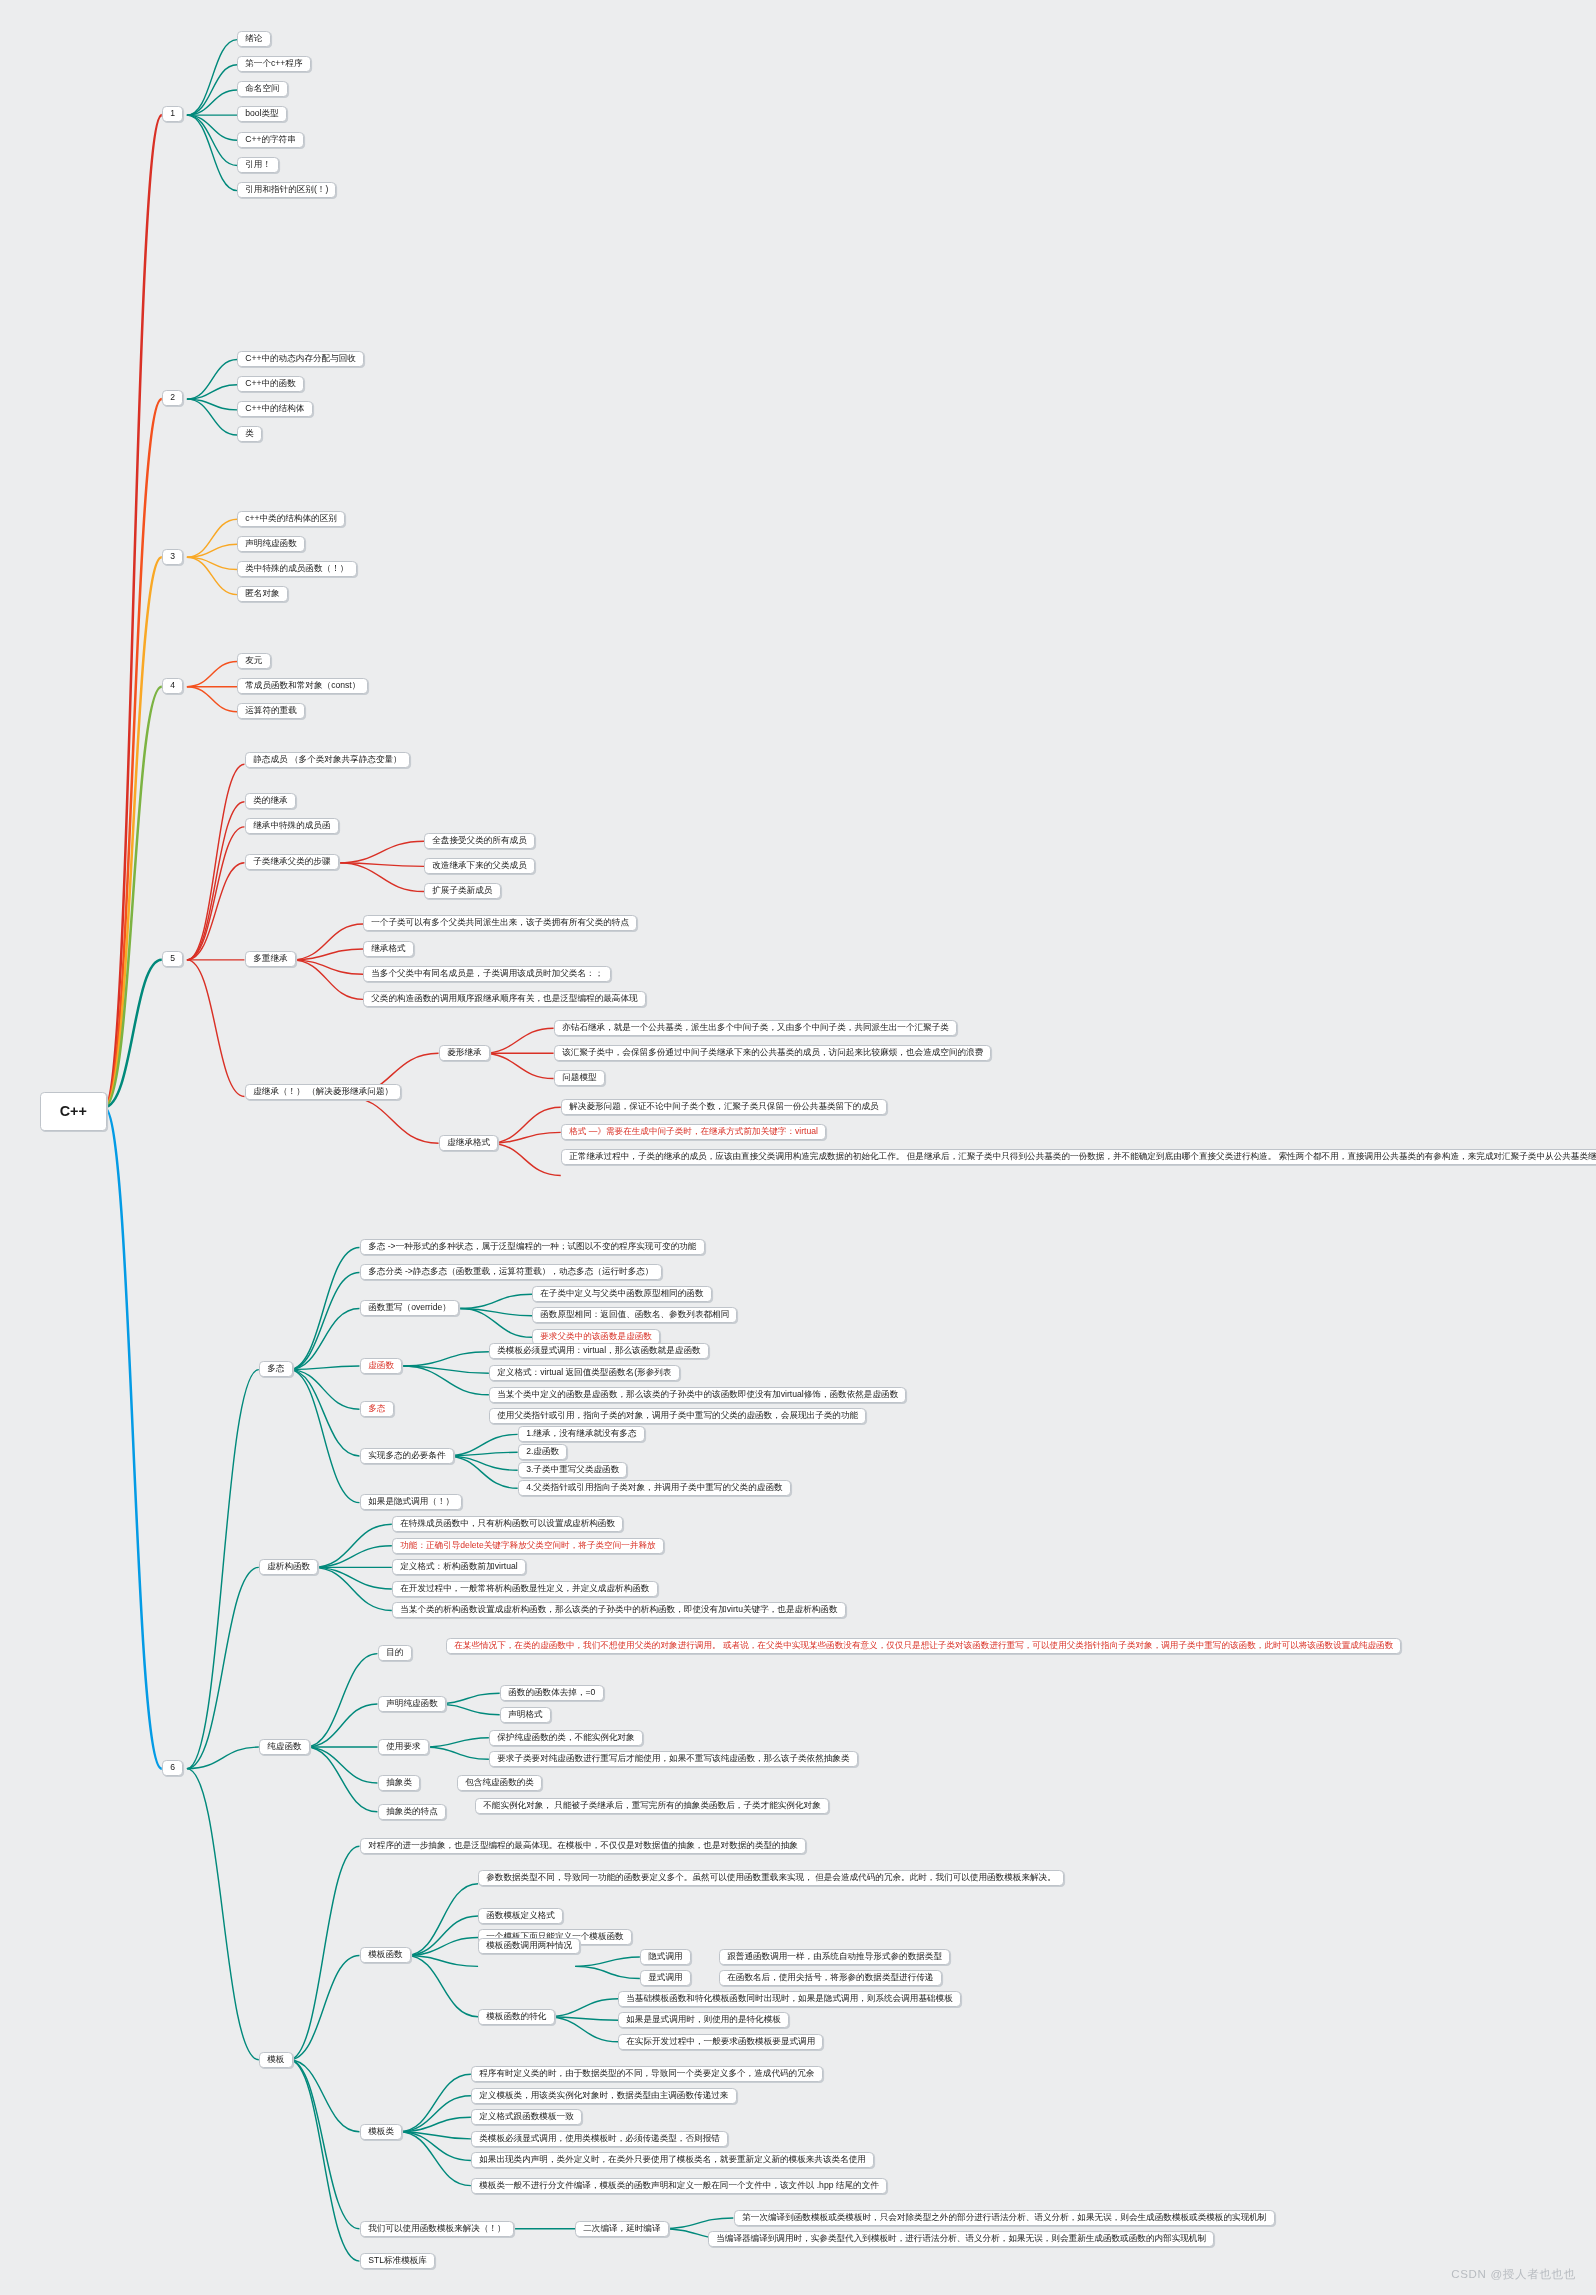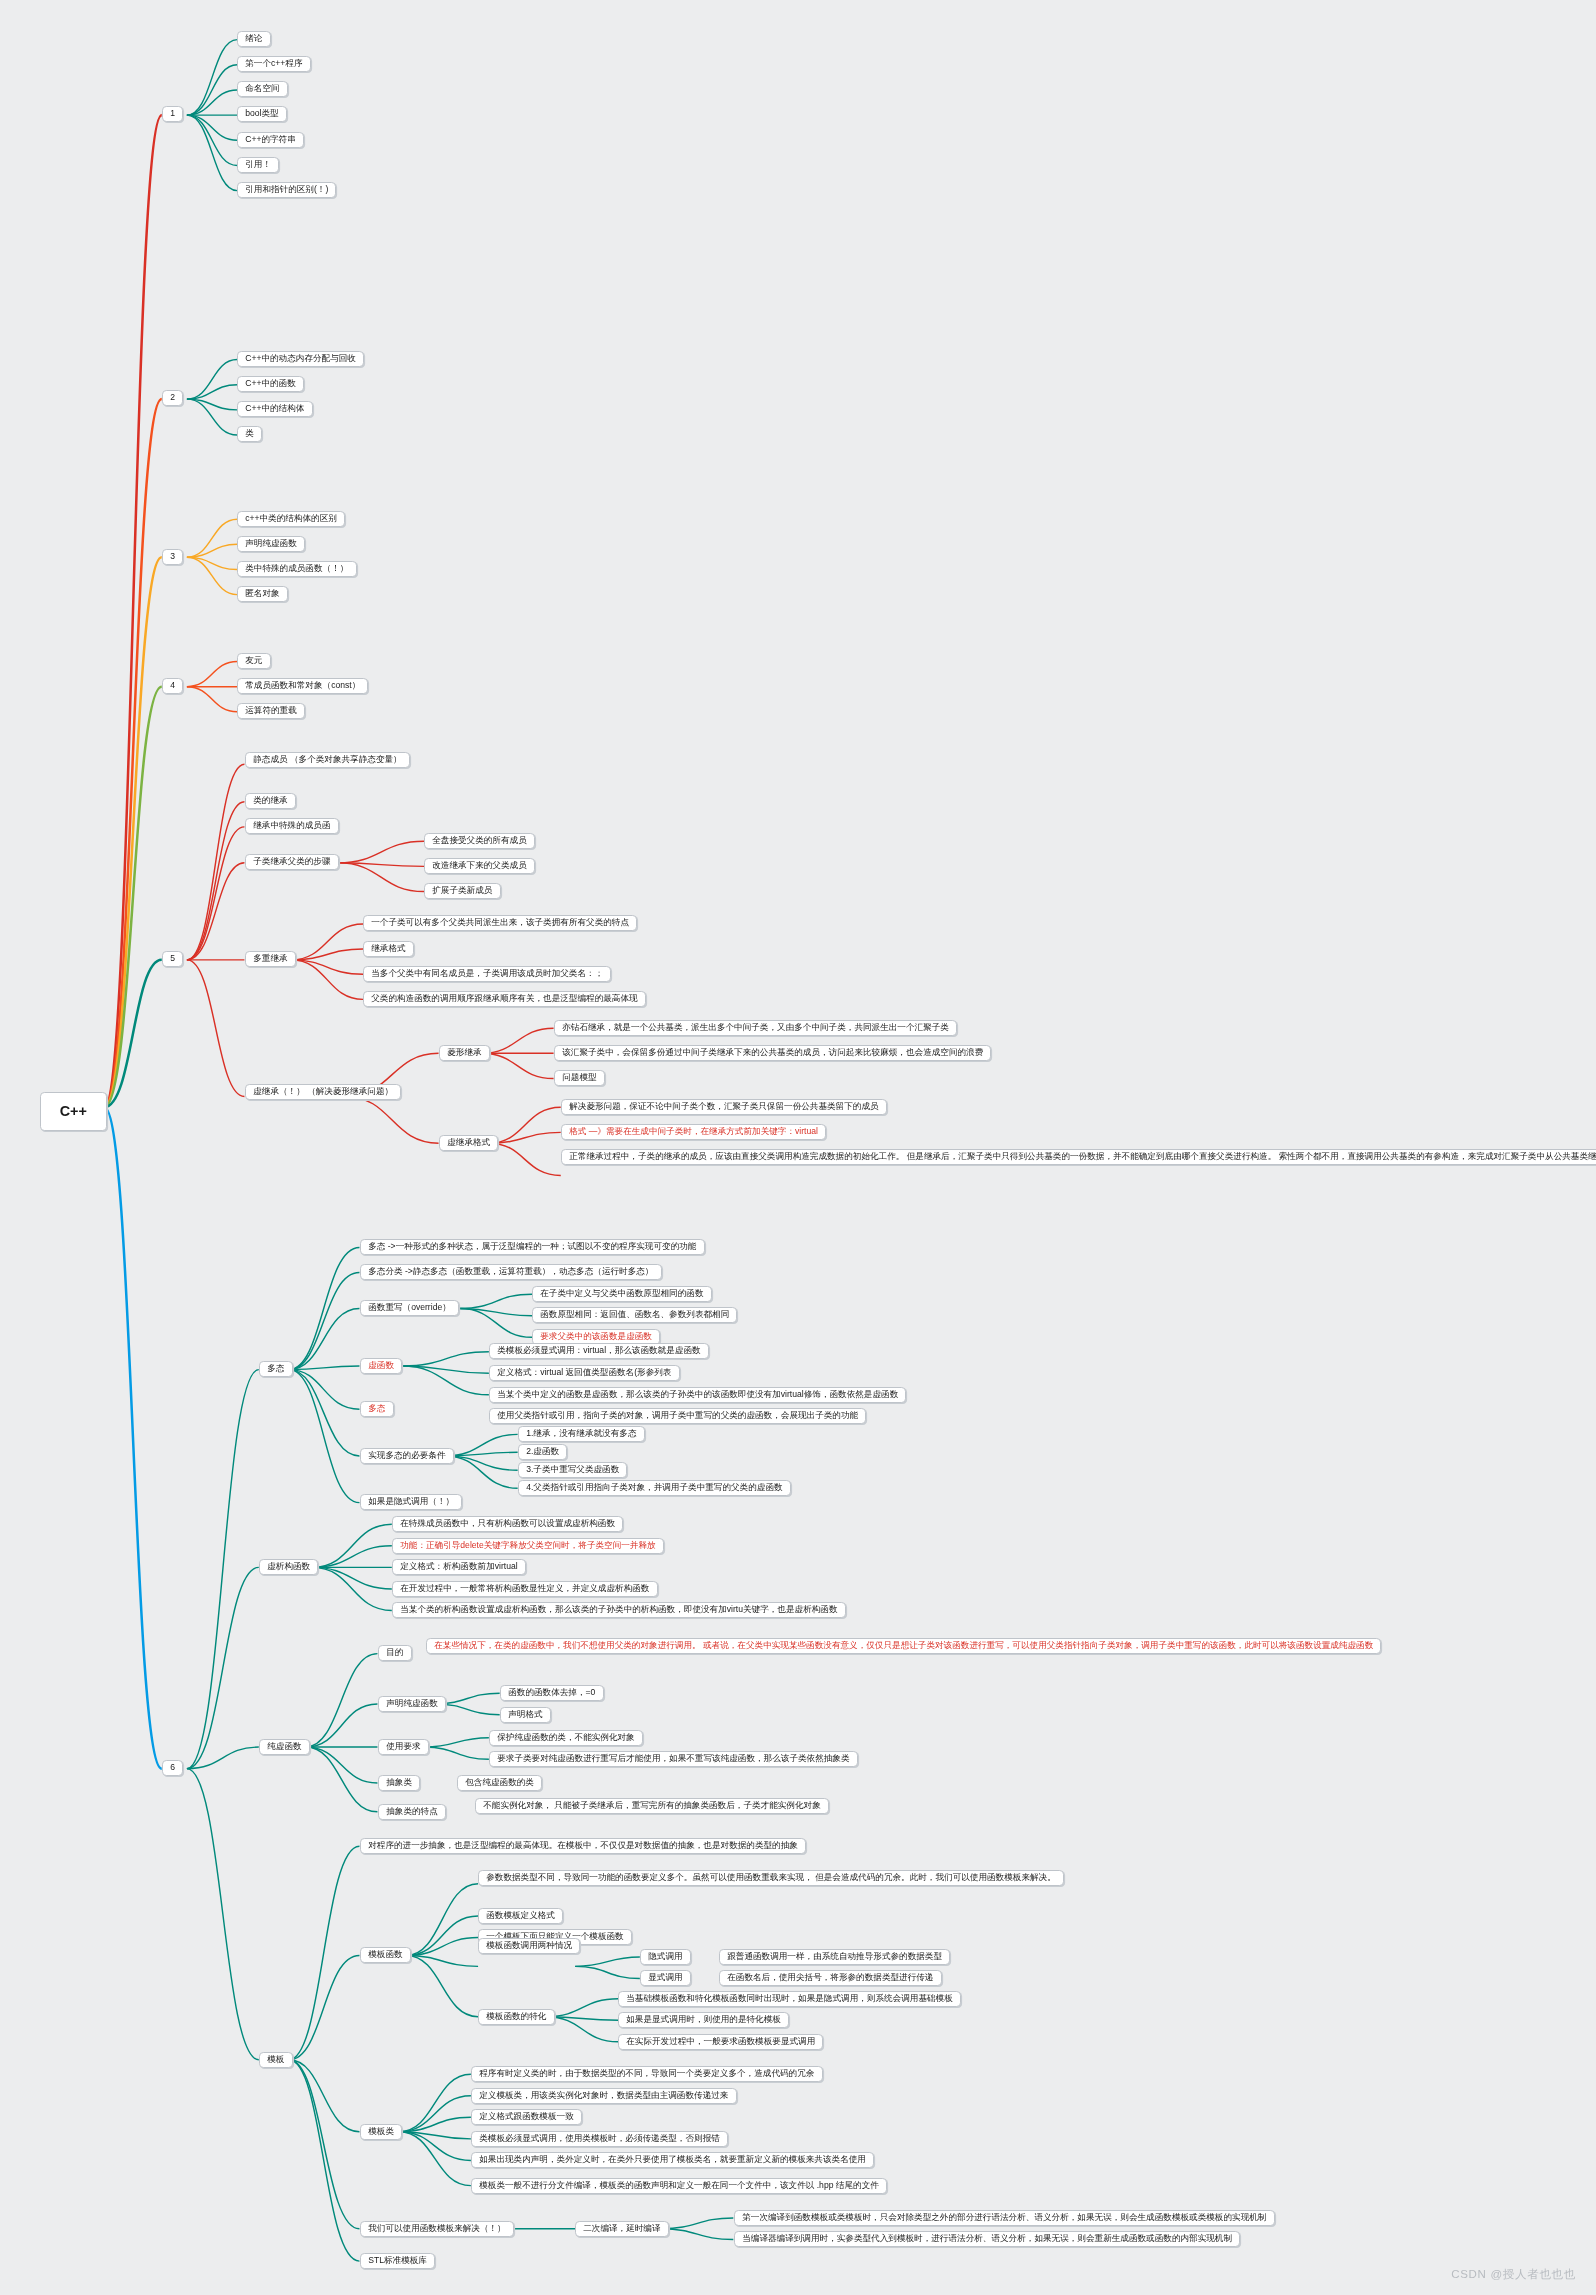--- a/index.html
+++ b/index.html
@@ -236,21 +236,21 @@
 
 <div class="node small" style="left:259px;top:1559px">虚析构函数</div>
 <div class="node small" style="left:392px;top:1516px">在特殊成员函数中，只有析构函数可以设置成虚析构函数</div>
 <div class="node small red-text" style="left:392px;top:1538px">功能：正确引导delete关键字释放父类空间时，将子类空间一并释放</div>
 <div class="node small" style="left:392px;top:1559px">定义格式：析构函数前加virtual</div>
 <div class="node small" style="left:392px;top:1581px">在开发过程中，一般常将析构函数显性定义，并定义成虚析构函数</div>
 <div class="node small" style="left:392px;top:1602px">当某个类的析构函数设置成虚析构函数，那么该类的子孙类中的析构函数，即使没有加virtu关键字，也是虚析构函数</div>
 
 <div class="node small" style="left:259px;top:1739px">纯虚函数</div>
 <div class="node small" style="left:378px;top:1645px">目的</div>
-<div class="node small red-text" style="left:426px;top:1638px">在某些情况下，在类的虚函数中，我们不想使用父类的对象进行调用。
+<div class="node small red-text" style="left:446px;top:1638px">在某些情况下，在类的虚函数中，我们不想使用父类的对象进行调用。
 或者说，在父类中实现某些函数没有意义，仅仅只是想让子类对该函数进行重写，可以使用父类指针指向子类对象，调用子类中重写的该函数，此时可以将该函数设置成纯虚函数</div>
 <div class="node small" style="left:378px;top:1696px">声明纯虚函数</div>
 <div class="node small" style="left:500px;top:1685px">函数的函数体去掉，=0</div>
 <div class="node small" style="left:500px;top:1707px">声明格式</div>
 <div class="node small" style="left:378px;top:1739px">使用要求</div>
 <div class="node small" style="left:489px;top:1730px">保护纯虚函数的类，不能实例化对象</div>
 <div class="node small" style="left:489px;top:1751px">要求子类要对纯虚函数进行重写后才能使用，如果不重写该纯虚函数，那么该子类依然抽象类</div>
 <div class="node small" style="left:378px;top:1775px">抽象类</div>
 <div class="node small" style="left:457px;top:1775px">包含纯虚函数的类</div>
 <div class="node small" style="left:378px;top:1804px">抽象类的特点</div>
@@ -278,18 +278,18 @@
 <div class="node small" style="left:471px;top:2066px">程序有时定义类的时，由于数据类型的不同，导致同一个类要定义多个，造成代码的冗余</div>
 <div class="node small" style="left:471px;top:2088px">定义模板类，用该类实例化对象时，数据类型由主调函数传递过来</div>
 <div class="node small" style="left:471px;top:2109px">定义格式跟函数模板一致</div>
 <div class="node small" style="left:471px;top:2131px">类模板必须显式调用，使用类模板时，必须传递类型，否则报错</div>
 <div class="node small" style="left:471px;top:2152px">如果出现类内声明，类外定义时，在类外只要使用了模板类名，就要重新定义新的模板来共该类名使用</div>
 <div class="node small" style="left:471px;top:2178px">模板类一般不进行分文件编译，模板类的函数声明和定义一般在同一个文件中，该文件以 .hpp 结尾的文件</div>
 
 <div class="node small" style="left:360px;top:2221px">我们可以使用函数模板来解决（！）</div>
 <div class="node small" style="left:575px;top:2221px">二次编译，延时编译</div>
 <div class="node small" style="left:734px;top:2210px">第一次编译到函数模板或类模板时，只会对除类型之外的部分进行语法分析、语义分析，如果无误，则会生成函数模板或类模板的实现机制</div>
-<div class="node small" style="left:734px;top:2231px">当编译器编译到调用时，实参类型代入到模板时，进行语法分析、语义分析，如果无误，则会重新生成函数或函数的内部实现机制</div>
+<div class="node small" style="left:708px;top:2231px">当编译器编译到调用时，实参类型代入到模板时，进行语法分析、语义分析，如果无误，则会重新生成函数或函数的内部实现机制</div>
 <div class="node small" style="left:360px;top:2253px">STL标准模板库</div>
 
 <div class="wm">CSDN @授人者也也也</div>
 </div>
 
 
 </body></html>

